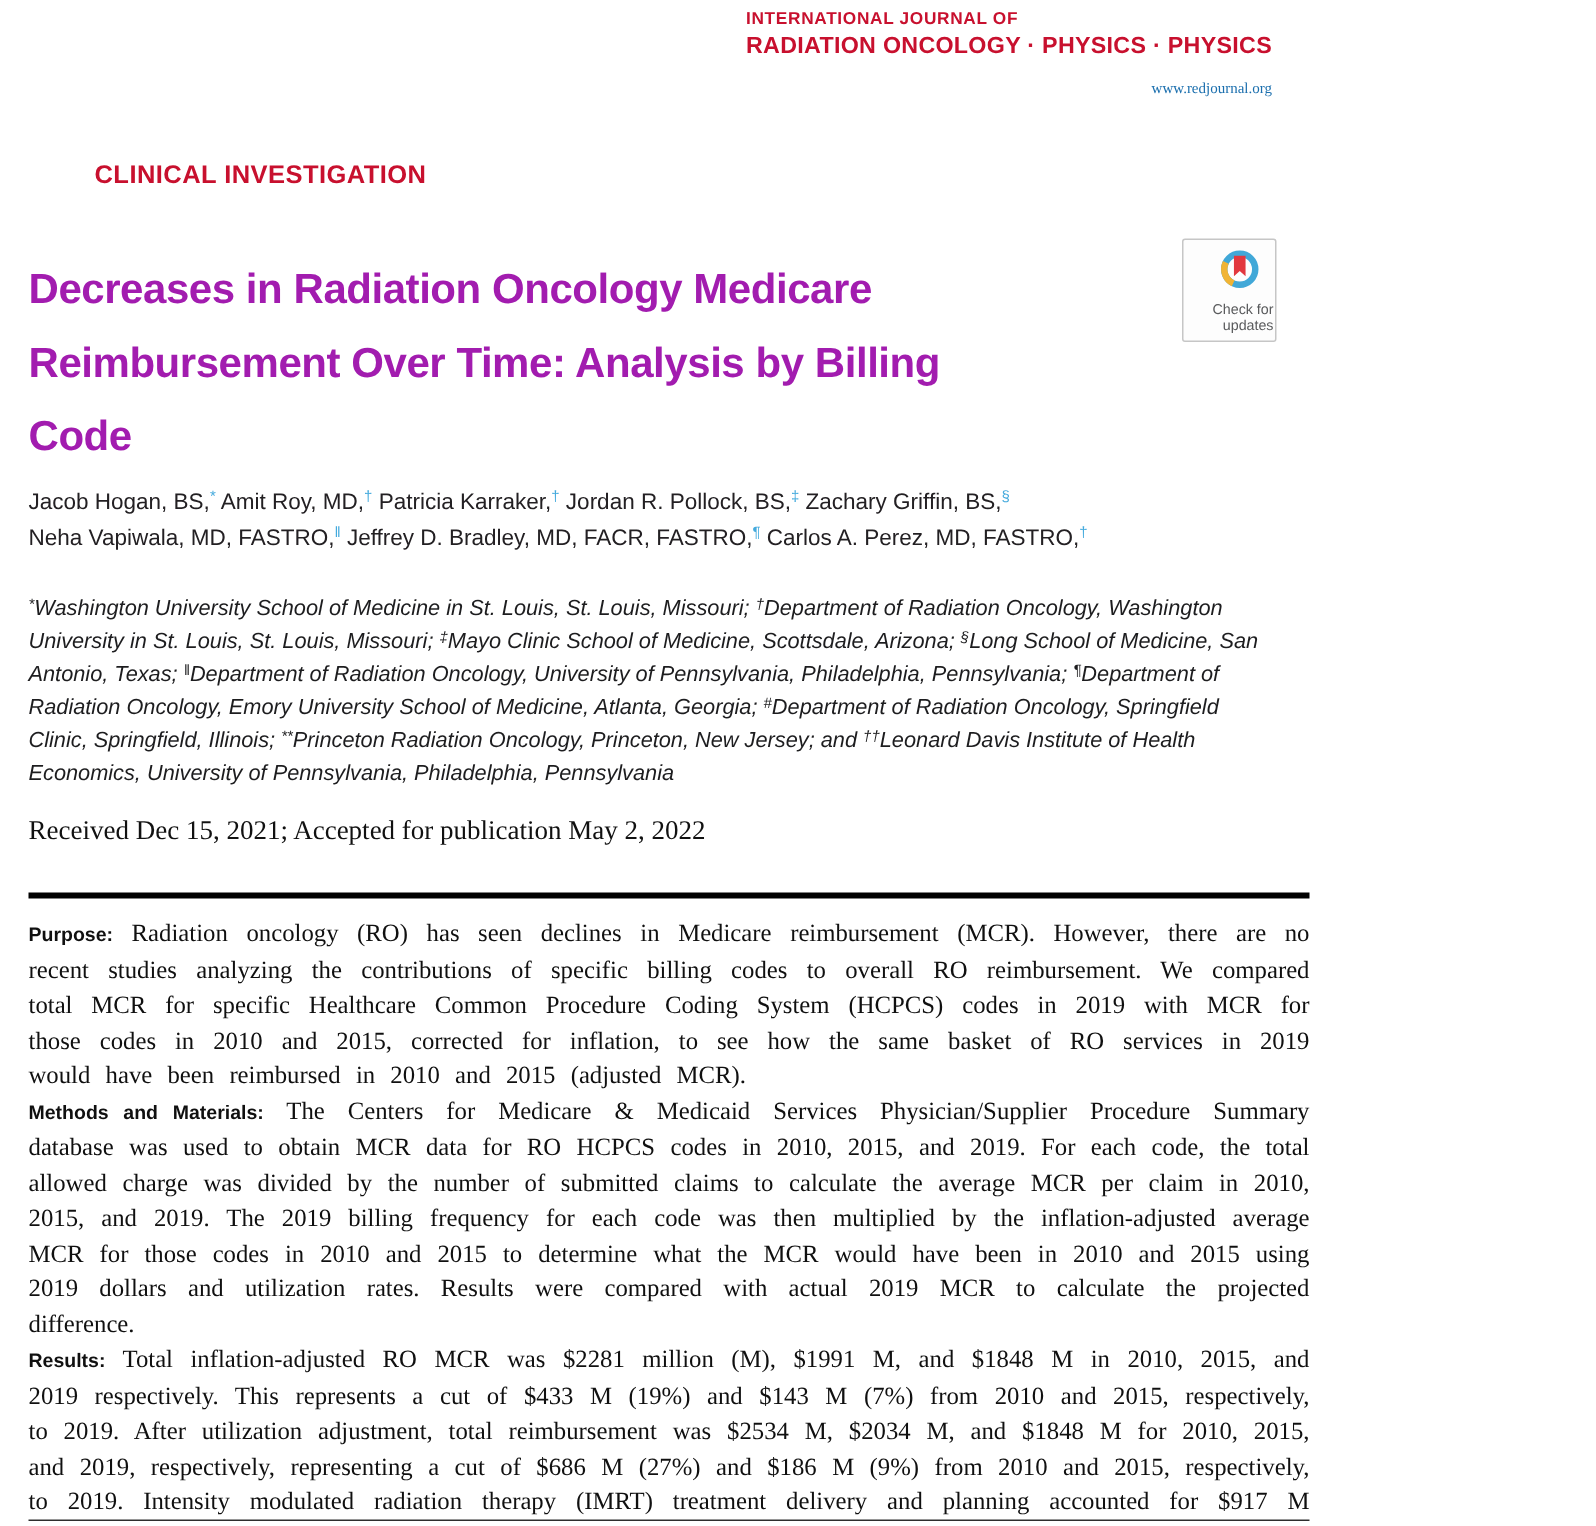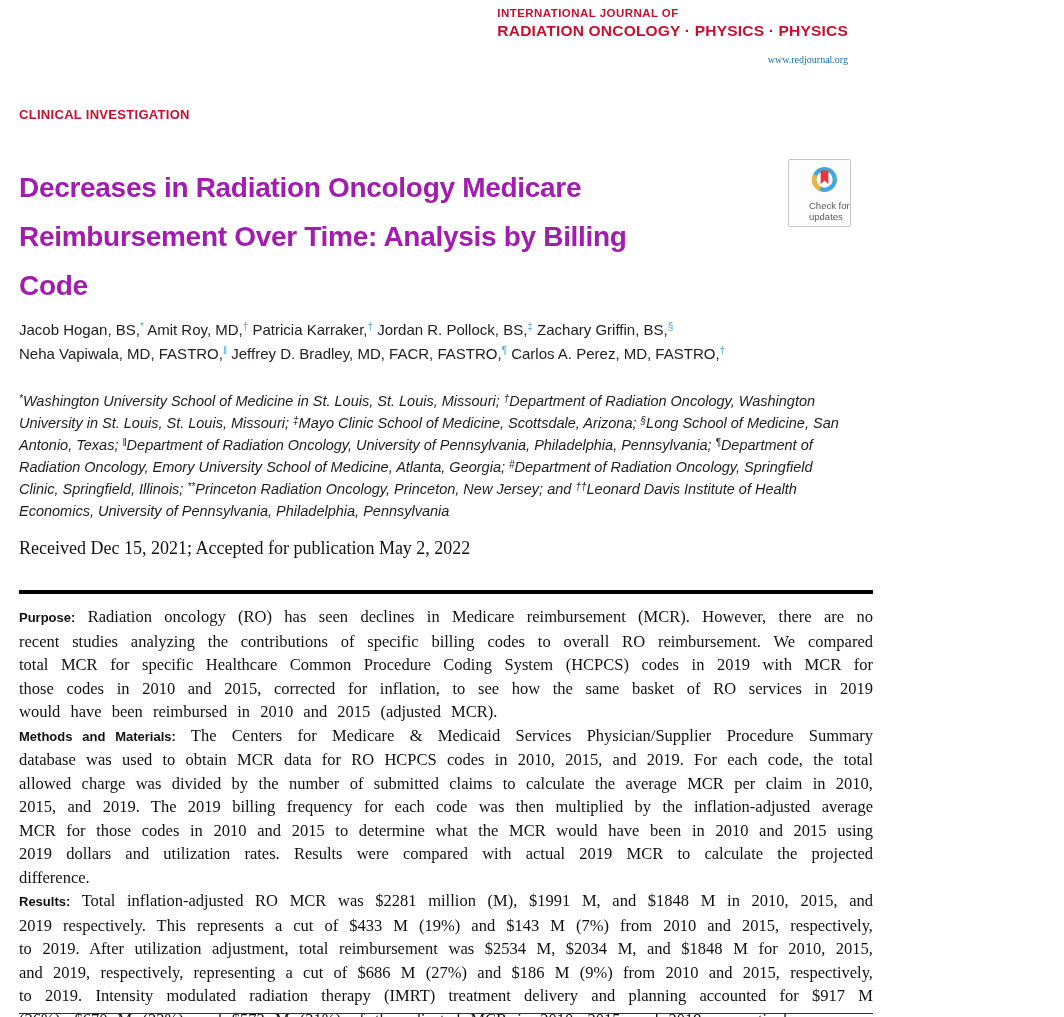--- a/index.html
+++ b/index.html
@@ -10,24 +10,24 @@
     font-family:"Liberation Sans", sans-serif; color:#1c1c1e;
   }
   
   .masthead { position:absolute; top:7px; right:44px; text-align:left; }
   .masthead-line1 { font-size:11.5px; font-weight:600; letter-spacing:.45px; color:#c8102e; }
   .masthead-line2 { font-size:15.5px; font-weight:bold; letter-spacing:.2px; color:#c8102e; margin-top:3px; }
   .site-link { position:absolute; top:54px; right:44px; font-family:"Liberation Serif", serif;
     font-size:10px; color:#1b6fae; text-decoration:none; cursor:pointer; }
   
   .check-badge { position:absolute; top:159px; right:41px; width:63px; border:1px solid #c6c6c6;
-    border-radius:2px; background:#fdfdfd; text-align:left; padding:4px 20px 4px; cursor:pointer; }
+    border-radius:2px; background:#fdfdfd; text-align:right; padding:4px 8px 4px; cursor:pointer; }
   .check-label { font-size:9.5px; line-height:1.18; color:#595a5c; width:52px; margin:1px auto 0; }
   
-  .section-label { margin-top:107px; font-size:13px; font-weight:bold; letter-spacing:.3px; color:#c8102e; }
+  .section-label { margin-top:107px; font-size:17px; font-weight:bold; letter-spacing:.3px; color:#c8102e;margin-left:44px; }
   .article-title { margin-top:41px; font-size:28px; line-height:49px; font-weight:bold;
     letter-spacing:-.3px; color:#a21caf; max-width:900px; }
   .author-block { margin-top:9px; font-size:15px; line-height:22px; color:#232023; }
   .author-sup { color:#44aadd; font-size:10px; position:relative; top:-5px; }
   .affiliations { margin-top:24px; max-width:833px; font-style:italic; font-size:14.5px;
     line-height:20px; color:#1d1d1f; }
   .aff-sup { font-size:10px; position:relative; top:-4px; }
   .received { margin-top:17px; font-family:"Liberation Serif", serif; font-size:18px; color:#111; }
   .rule-thick { margin-top:31px; height:4px; background:#000; }
   

